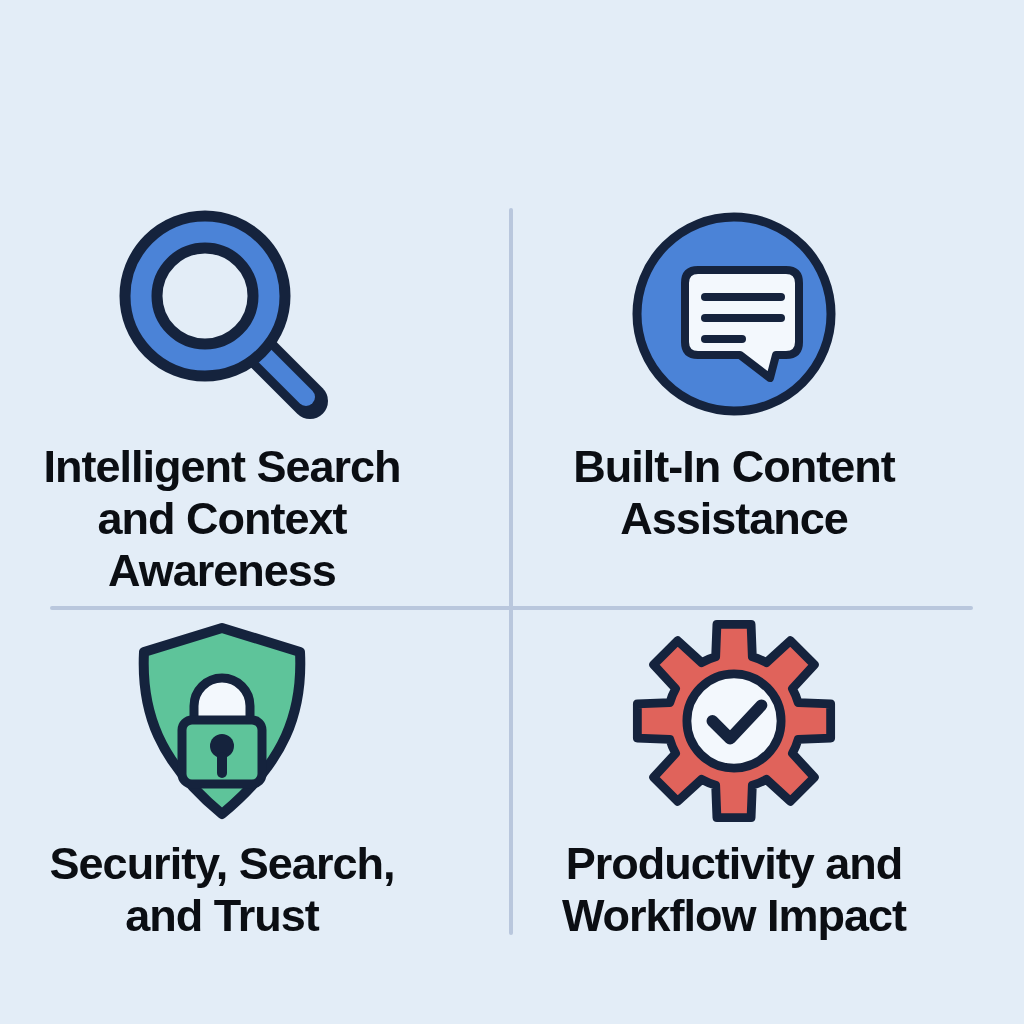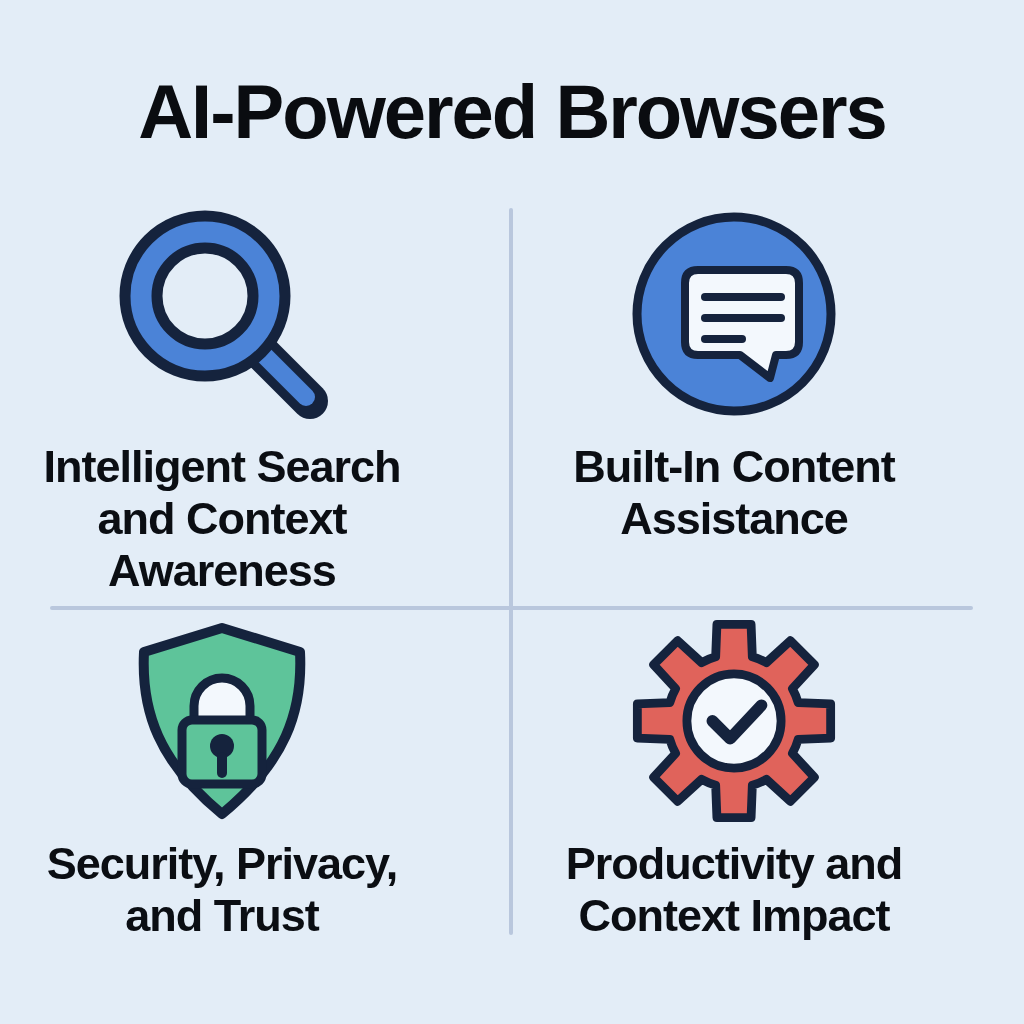--- a/index.html
+++ b/index.html
@@ -57,21 +57,20 @@
     text-align: center;
     white-space: pre-line;
     color: #0b0e13;
   }
 </style>
 </head>
 <body>
 
 <div class="canvas">
 
-  <h1 class="title">AI-Powered Browsers</h1>
 
   <div class="divider v"></div>
   <div class="divider h"></div>
 
   <section class="quad q-tl">
     <div class="icon-wrap">
       <svg width="225" height="225" viewBox="0 0 225 225">
         <line x1="150" y1="150" x2="200" y2="200" stroke="#15233d" stroke-width="36" stroke-linecap="round"></line>
         <line x1="152" y1="152" x2="196" y2="196" stroke="#4b83d7" stroke-width="18" stroke-linecap="round"></line>
         <circle cx="95" cy="95" r="80" fill="#4b83d7" stroke="#15233d" stroke-width="11"></circle>
@@ -100,37 +99,37 @@
   <section class="quad q-bl">
     <div class="icon-wrap">
       <svg width="178" height="198" viewBox="0 0 178 198">
         <path d="M 89 6 L 167 30 C 170 90 152 140 89 192 C 26 140 8 90 11 30 Z" fill="#5ec49a" stroke="#15233d" stroke-width="10" stroke-linejoin="round"></path>
         <path d="M 61 104 V 84 A 28 28 0 0 1 117 84 V 104" fill="#f3f8fd" stroke="#15233d" stroke-width="9" stroke-linejoin="round"></path>
         <rect x="49" y="98" width="80" height="64" rx="10" fill="#5ec49a" stroke="#15233d" stroke-width="9"></rect>
         <circle cx="89" cy="124" r="12" fill="#15233d"></circle>
         <rect x="84" y="130" width="10" height="26" rx="5" fill="#15233d"></rect>
       </svg>
     </div>
-    <p class="quad-label">Security, Privacy,
+    <p class="quad-label">Security, Search,
 and Trust</p>
   </section>
 
   <section class="quad q-br">
     <div class="icon-wrap">
       <svg width="208" height="208" viewBox="-106 -106 212 212">
         <path d="M 65.4 -18.7 L 98.5 -17.4 L 98.5 17.4 L 65.4 18.7
                  A 68 68 0 0 1 59.5 33 L 81.9 57.4 L 57.4 81.9 L 33 59.5
                  A 68 68 0 0 1 18.7 65.4 L 17.4 98.5 L -17.4 98.5 L -18.7 65.4
                  A 68 68 0 0 1 -33 59.5 L -57.4 81.9 L -81.9 57.4 L -59.5 33
                  A 68 68 0 0 1 -65.4 18.7 L -98.5 17.4 L -98.5 -17.4 L -65.4 -18.7
                  A 68 68 0 0 1 -59.5 -33 L -81.9 -57.4 L -57.4 -81.9 L -33 -59.5
                  A 68 68 0 0 1 -18.7 -65.4 L -17.4 -98.5 L 17.4 -98.5 L 18.7 -65.4
                  A 68 68 0 0 1 33 -59.5 L 57.4 -81.9 L 81.9 -57.4 L 59.5 -33
                  A 68 68 0 0 1 65.4 -18.7 Z" fill="#e0635b" stroke="#15233d" stroke-width="9" stroke-linejoin="round"></path>
         <circle cx="0" cy="0" r="48" fill="#f3f8fd" stroke="#15233d" stroke-width="9"></circle>
         <path d="M -22 0 L -4 18 L 28 -16" fill="none" stroke="#15233d" stroke-width="12" stroke-linecap="round" stroke-linejoin="round"></path>
       </svg>
     </div>
     <p class="quad-label">Productivity and
-Context Impact</p>
+Workflow Impact</p>
   </section>
 
 </div>
 
 </body></html>

